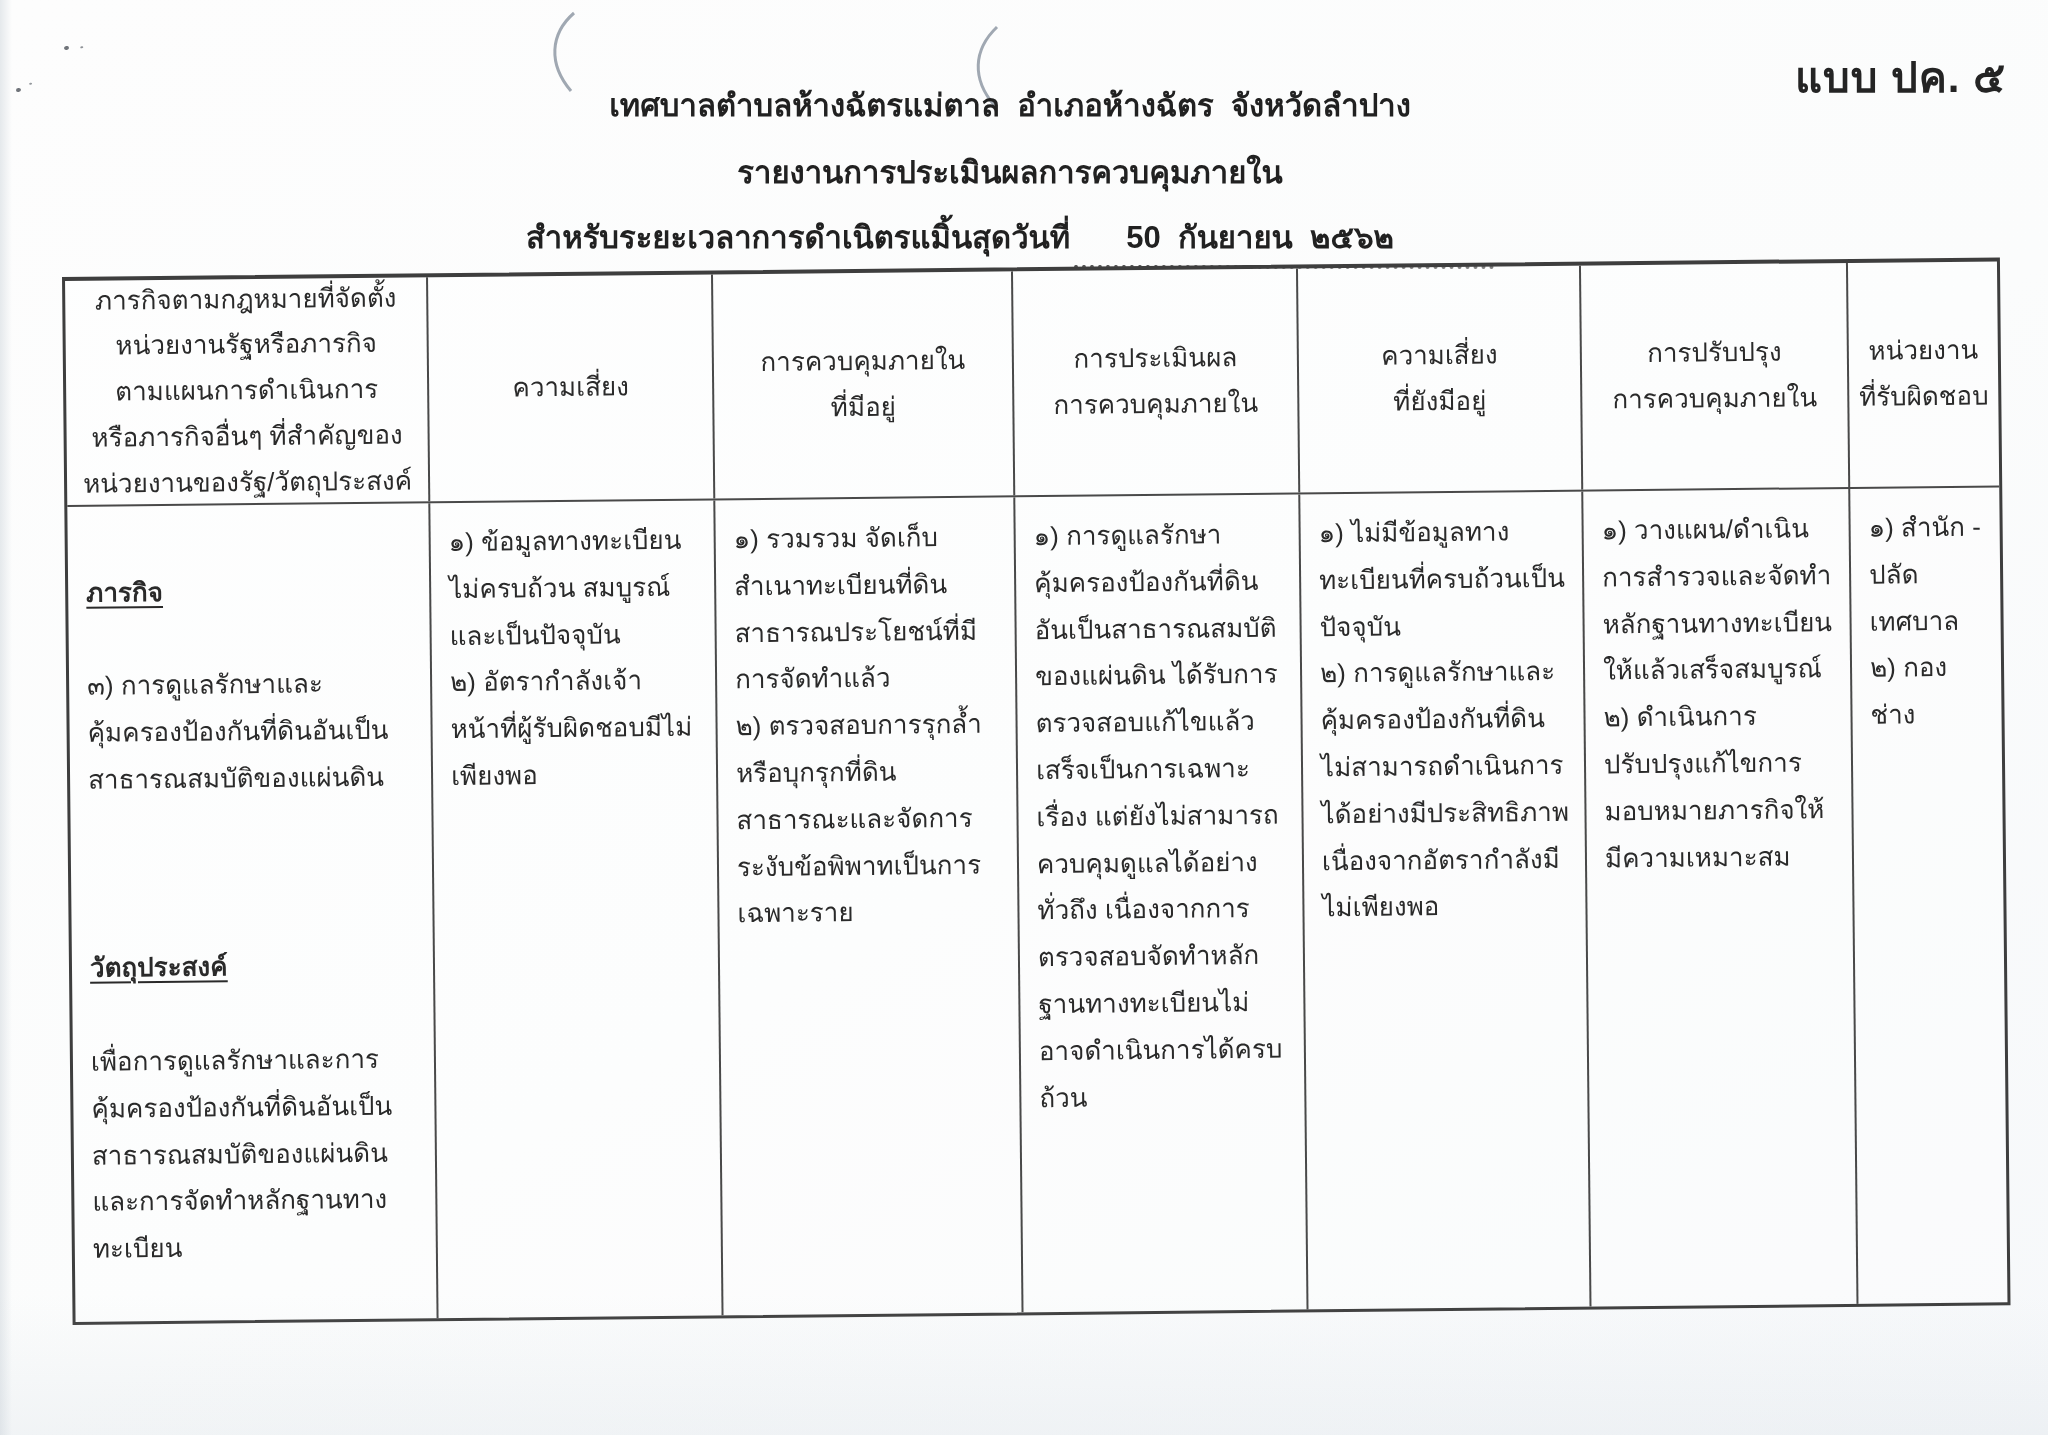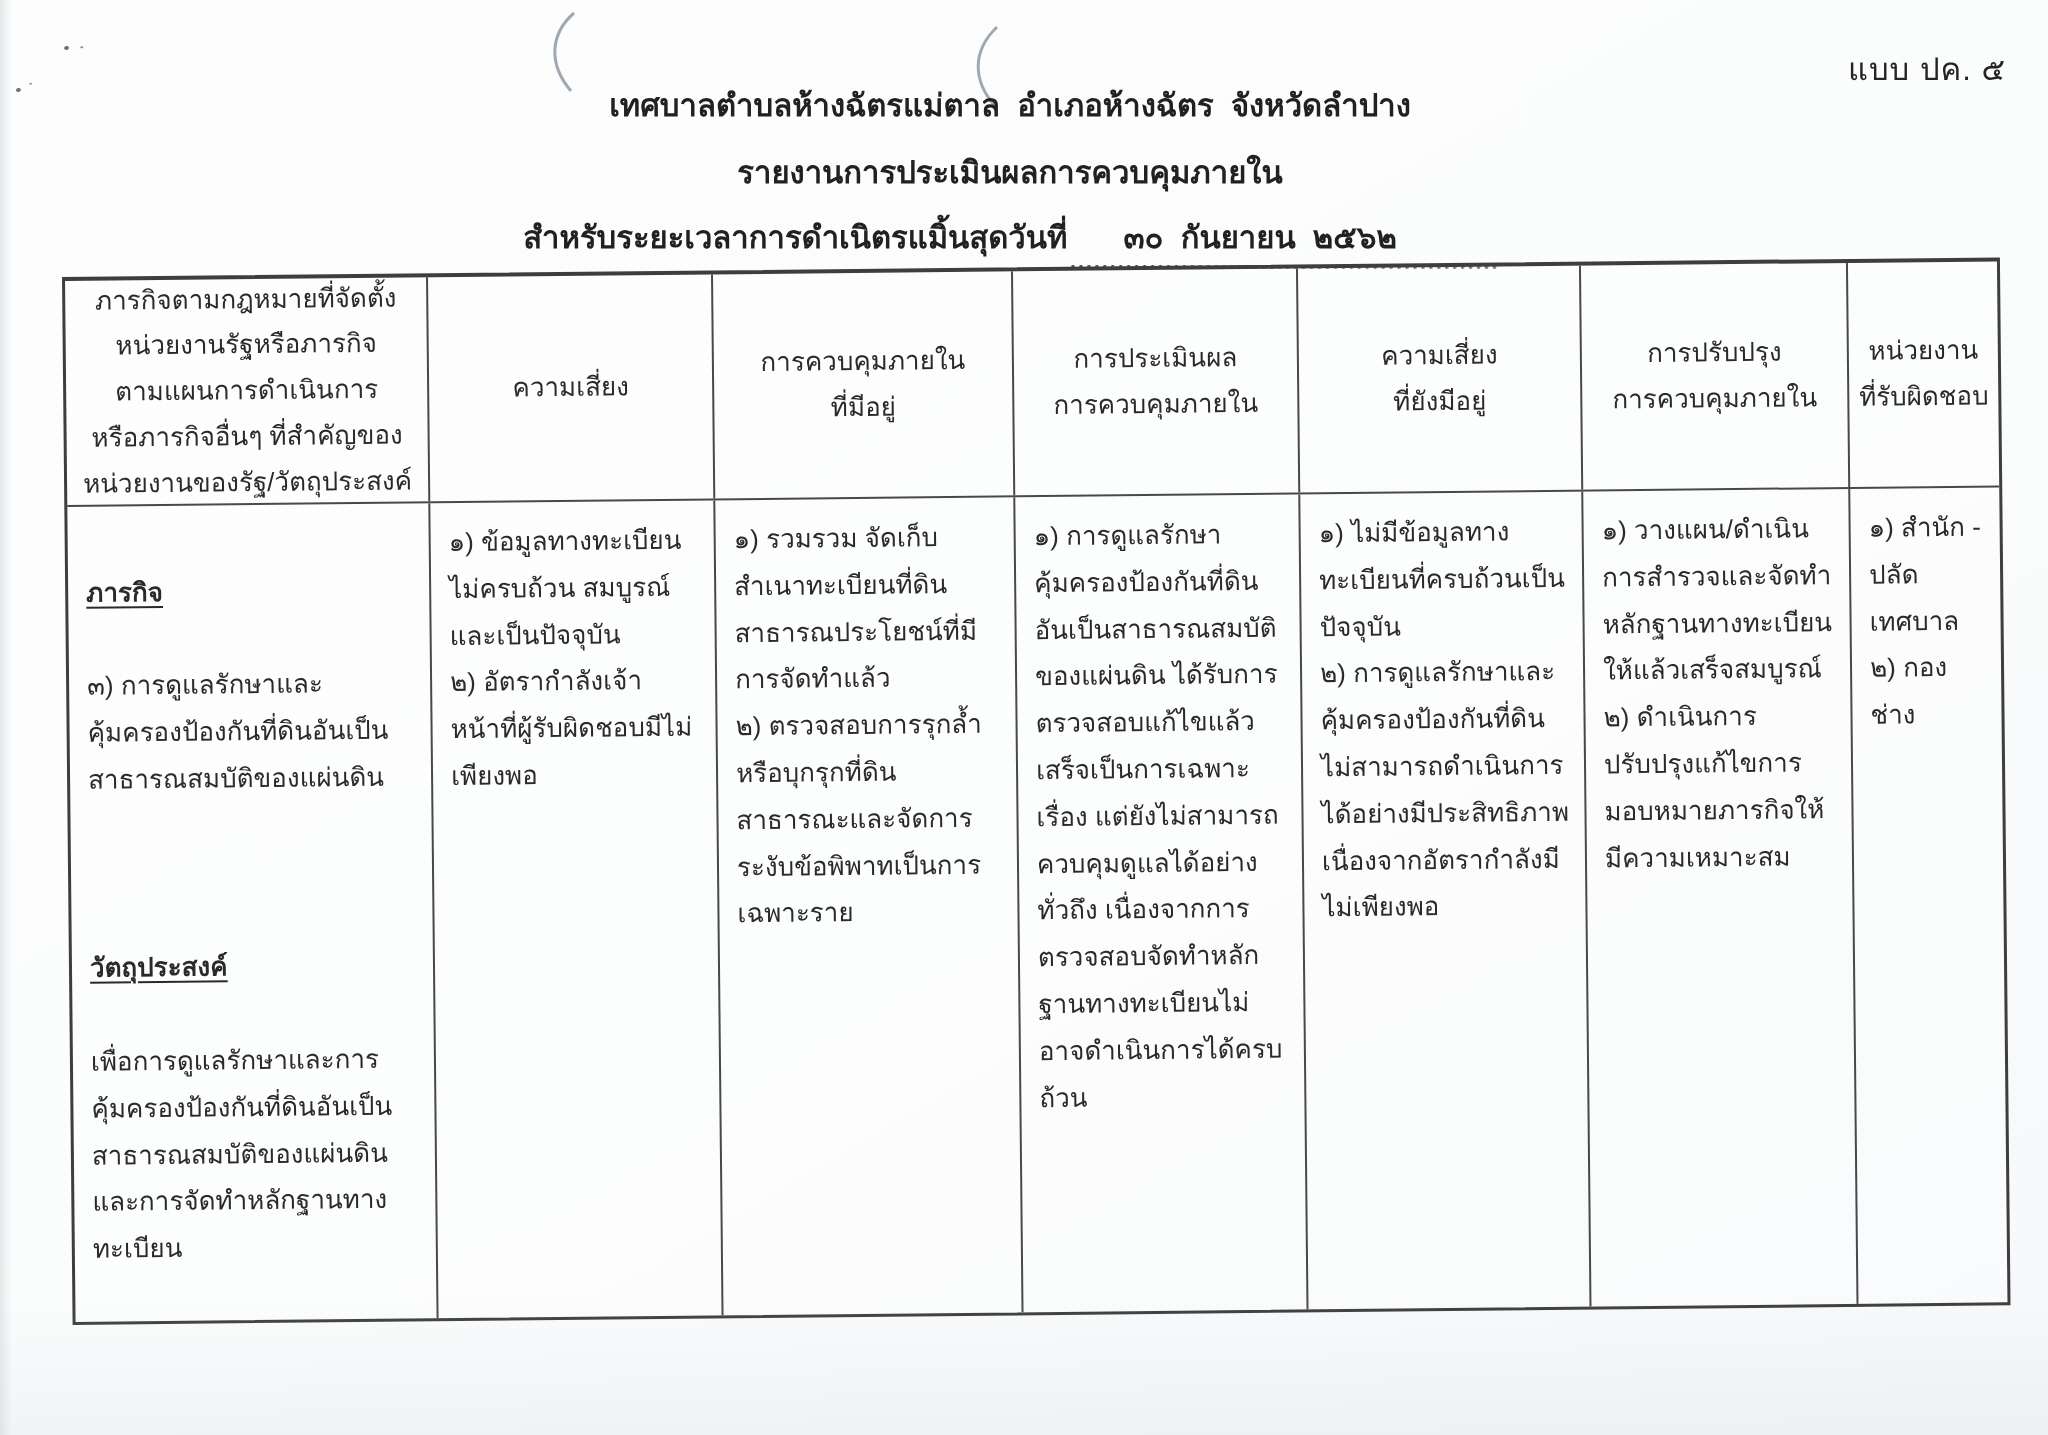--- a/index.html
+++ b/index.html
@@ -29,21 +29,21 @@
   }
   .speck { position: absolute; width: 5px; height: 4px; background: #70747a; border-radius: 50%; }
   .speck.s1 { left: 64px; top: 46px; box-shadow: 15px 3px 0 -1px #8d9196; transform: rotate(-14deg); }
   .speck.s2 { left: 16px; top: 88px; box-shadow: 13px -4px 0 -1px #95999e; transform: rotate(-10deg); }
   .curl { position: absolute; }
   .curl.c1 { left: 540px; top: 10px; }
   .curl.c2 { left: 962px; top: 24px; }
 
   .form-code {
     position: absolute; top: 44px; right: 42px;
-    font-size: 31px; font-weight: 400; letter-spacing: 1px;
+    font-size: 42px; font-weight: 700; letter-spacing: 1px;
     color: #242424;
   }
   .titles {
     position: absolute; top: 80px; left: -14px; width: 2048px;
     text-align: center; font-weight: 700; color: #212121;
   }
   .titles .t1 { font-size: 31px; white-space: pre; }
   .titles .t2 { font-size: 31px; margin-top: 17px; }
   .titles .t3 { font-size: 31px; margin-top: 15px; white-space: pre; }
   .date-dotted {
@@ -99,21 +99,21 @@
   </svg>
   <svg class="curl c2" width="44" height="84" viewBox="0 0 44 84">
     <path d="M35 3 C 11 26, 10 55, 32 81" stroke="#8f99a4" stroke-width="3" fill="none" opacity="0.85"></path>
   </svg>
 
   <div class="form-code">แบบ ปค. ๕</div>
 
   <div class="titles">
     <div class="t1">เทศบาลตำบลห้างฉัตรแม่ตาล  อำเภอห้างฉัตร  จังหวัดลำปาง</div>
     <div class="t2">รายงานการประเมินผลการควบคุมภายใน</div>
-    <div class="t3"><span>สำหรับระยะเวลาการดำเนิตรแมิ้นสุดวันที่</span><span class="date-dotted"><span>๓๐  กันยายน  ๒๕๖๒</span></span></div>
+    <div class="t3"><span>สำหรับระยะเวลาการดำเนิตรแมิ้นสุดวันที่</span><span class="date-dotted"><span>50  กันยายน  ๒๕๖๒</span></span></div>
   </div>
 
   <div class="doc-table">
 
     <div class="trow thead">
       <div class="cell w1">ภารกิจตามกฎหมายที่จัดตั้ง
 หน่วยงานรัฐหรือภารกิจ
 ตามแผนการดำเนินการ
 หรือภารกิจอื่นๆ ที่สำคัญของ
 หน่วยงานของรัฐ/วัตถุประสงค์</div>

